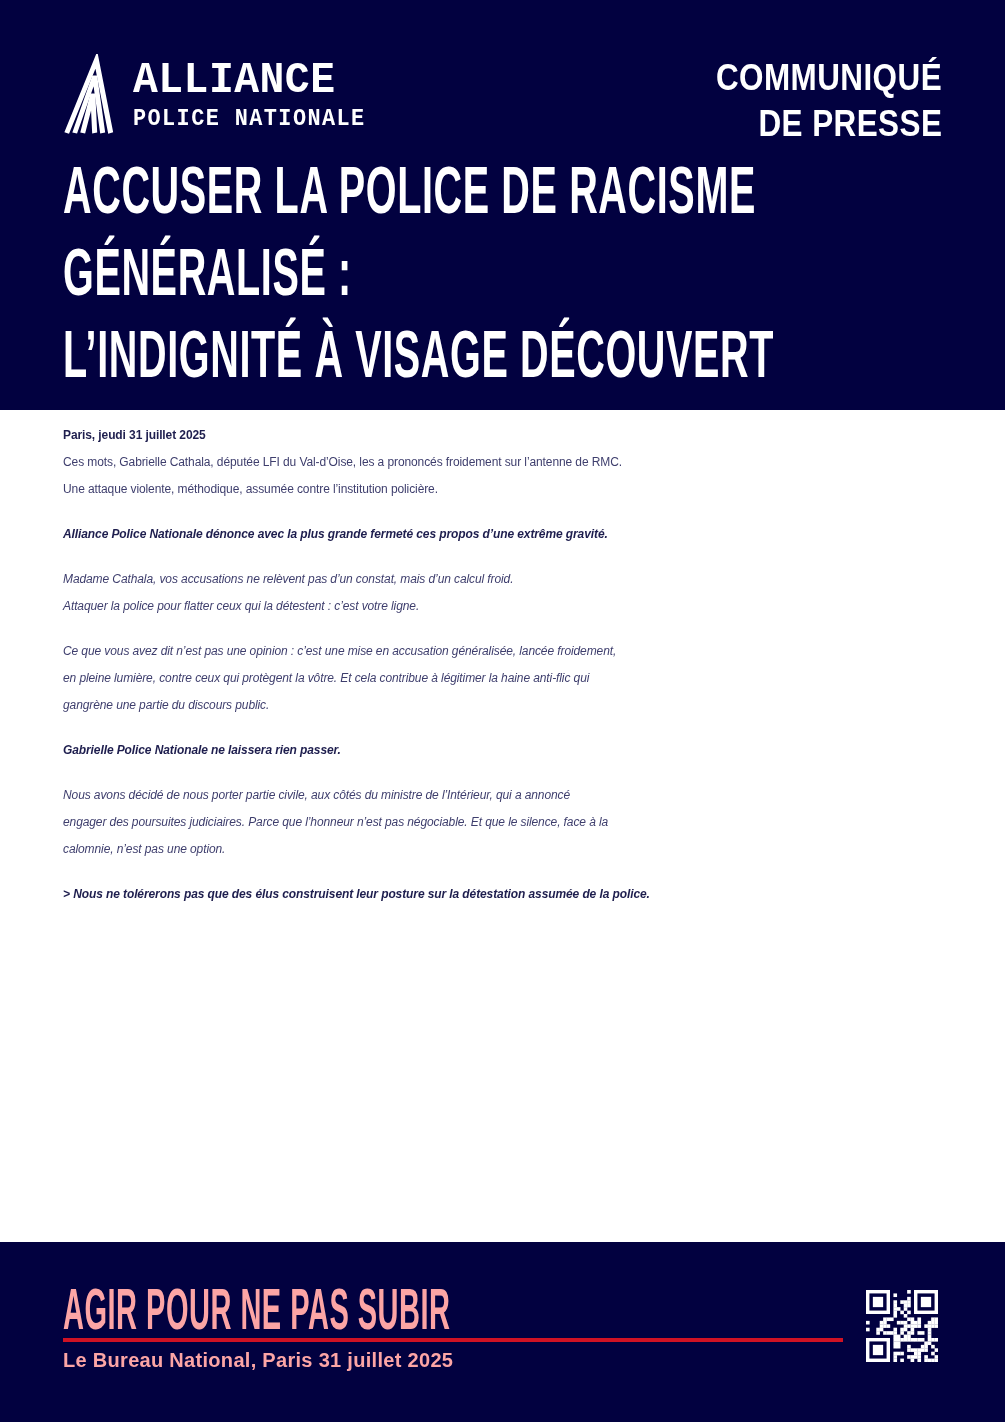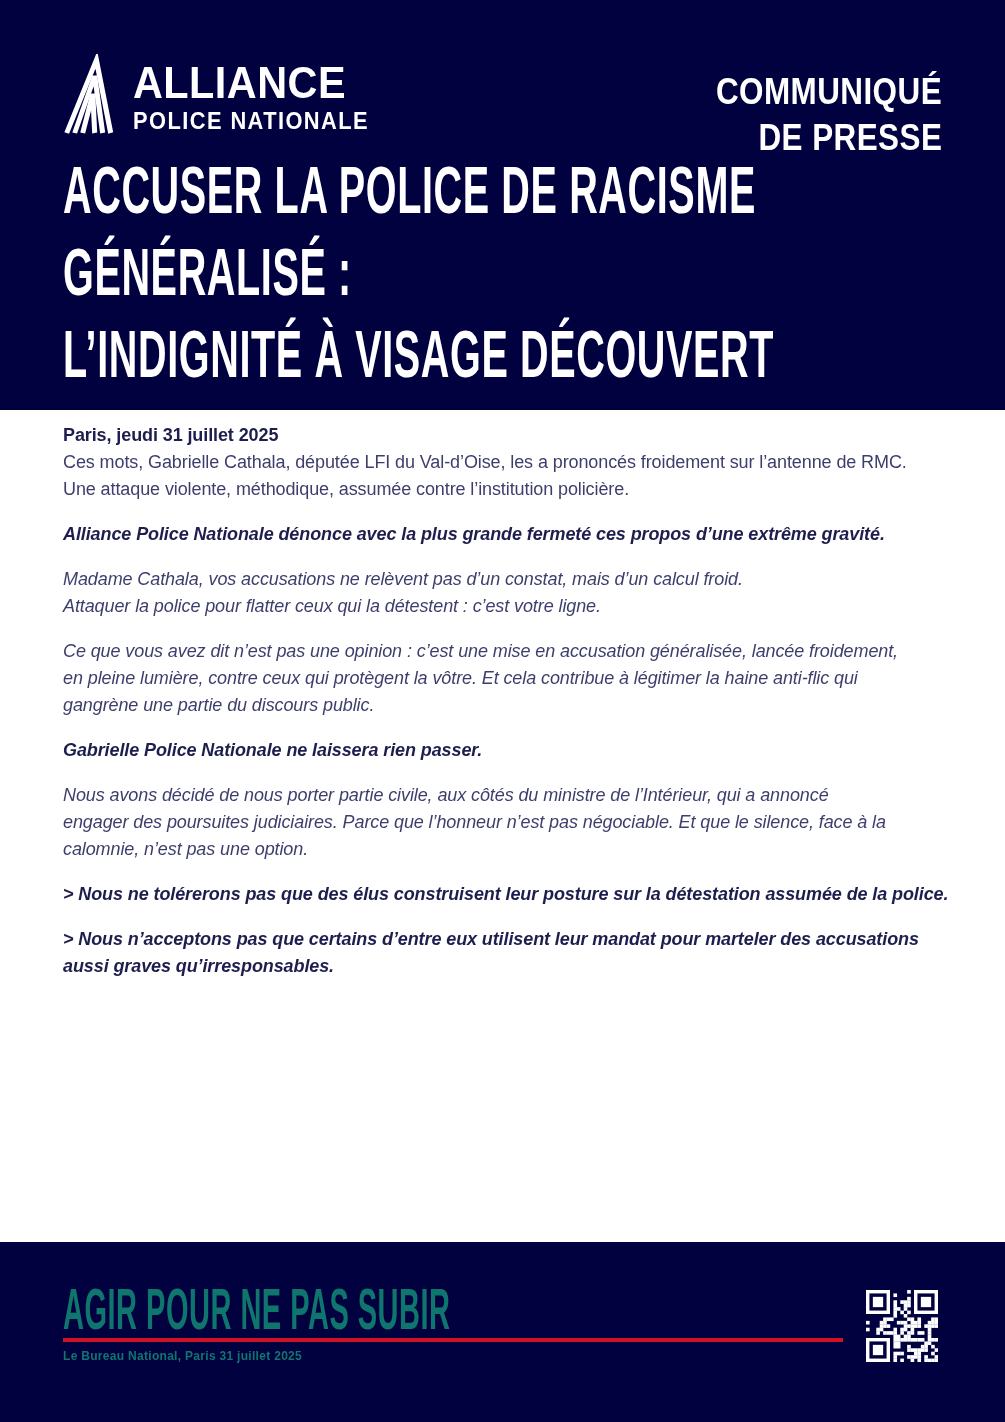--- a/index.html
+++ b/index.html
@@ -9,70 +9,70 @@
   .page{
     position:relative; width:1005px; height:1422px;
     background:#ffffff; overflow:hidden; margin:0 auto;
   }
 
   
   .header{
     position:absolute; left:0; top:0; width:1005px; height:410px;
     background:#020140; color:#ffffff;
   }
-  .logo{ position:absolute; left:63px; top:54px; display:flex; align-items:flex-end; }
+  .logo{ position:absolute; left:63px; top:54px; display:flex; align-items:center;font-family:Liberation Mono, monospace; }
   .logo svg{ display:block; }
   .logo-text{ margin-left:16px; padding-top:2px; }
   .logo-name{
     font-size:45px; font-weight:bold; letter-spacing:0.5px; line-height:46px;
     display:inline-block; transform:scaleX(0.92); transform-origin:left center; white-space:pre;
   }
   .logo-sub{
     font-size:23px; font-weight:bold; letter-spacing:1.5px; line-height:26px; margin-top:2px;
     display:inline-block; transform:scaleX(0.95); transform-origin:left center; white-space:pre;
   }
-  .doc-type{ position:absolute; right:63px; top:72px; text-align:right; }
+  .doc-type{ position:absolute; right:63px; top:58px; text-align:right; }
   .doc-type-line{ line-height:39px; }
   .doc-type-line span{
     display:inline-block; font-size:37px; font-weight:bold; white-space:pre;
     transform:scaleX(0.85); transform-origin:right center; letter-spacing:0.5px;
   }
   .headline{ position:absolute; left:63px; top:158px; }
   .headline-line{ line-height:65px; }
   .headline-line span{
     display:inline-block; font-size:66px; font-weight:bold; white-space:pre;
     transform:scaleX(0.60); transform-origin:left center; letter-spacing:1px;
   }
 
   
   .body-area{
     position:absolute; left:0; top:410px; width:1005px; height:832px;
     background:#ffffff; padding:12px 40px 0 63px; overflow:hidden;
   }
   .para{
-    font-size:18px; line-height:27px; white-space:pre;
+    font-size:12px; line-height:27px; white-space:pre;
     color:#3e3e6d; letter-spacing:-0.1px;
   }
   .para + .para{ margin-top:18px;font-style:italic; }
   .para.bold{ font-weight:bold; color:#1e1e4e; }
   .para.italic{ font-style:italic; color:#42426f; }
 
   
   .footer{
     position:absolute; left:0; top:1242px; width:1005px; height:180px;
-    background:#020140; color:#0f766e;
+    background:#020140; color:#fca5a5;
   }
   .slogan{ position:absolute; left:63px; top:38px; line-height:58px; }
   .slogan span{
     display:inline-block; font-size:58px; font-weight:bold; white-space:pre;
     transform:scaleX(0.50); transform-origin:left center; letter-spacing:1px;
   }
   .footer-rule{ position:absolute; left:63px; top:96px; width:780px; height:4px; }
   .byline{
-    position:absolute; left:63px; top:107px; font-size:12px; font-weight:bold;
+    position:absolute; left:63px; top:107px; font-size:20px; font-weight:bold;
     letter-spacing:0.3px; white-space:pre;
   }
   .qr{ position:absolute; left:866px; top:48px; width:72px; height:72px; }
   .qr svg{ display:block; width:72px; height:72px; }
 </style>
 </head>
 <body>
 
 <div class="page">
 
@@ -115,22 +115,20 @@
         <div class="para ">Madame Cathala, vos accusations ne relèvent pas d’un constat, mais d’un calcul froid.
 Attaquer la police pour flatter ceux qui la détestent : c’est votre ligne.</div>
         <div class="para ">Ce que vous avez dit n’est pas une opinion : c’est une mise en accusation généralisée, lancée froidement,
 en pleine lumière, contre ceux qui protègent la vôtre. Et cela contribue à légitimer la haine anti-flic qui
 gangrène une partie du discours public.</div>
         <div class="para bold">Gabrielle Police Nationale ne laissera rien passer.</div>
         <div class="para ">Nous avons décidé de nous porter partie civile, aux côtés du ministre de l’Intérieur, qui a annoncé
 engager des poursuites judiciaires. Parce que l’honneur n’est pas négociable. Et que le silence, face à la
 calomnie, n’est pas une option.</div>
         <div class="para bold">&gt; Nous ne tolérerons pas que des élus construisent leur posture sur la détestation assumée de la police.</div>
-        <div class="para bold">&gt; Nous n’acceptons pas que certains d’entre eux utilisent leur mandat pour marteler des accusations
-aussi graves qu’irresponsables.</div>
       </div>
   </div>
 
   <div class="footer" style="background: rgb(2, 1, 64);">
     <div class="slogan">
       <span>AGIR POUR NE PAS SUBIR</span>
     </div>
     <div class="footer-rule" style="background: rgb(208, 18, 36);"></div>
     <div class="byline">Le Bureau National, Paris 31 juillet 2025</div>
     <div class="qr" id="qr-box">

